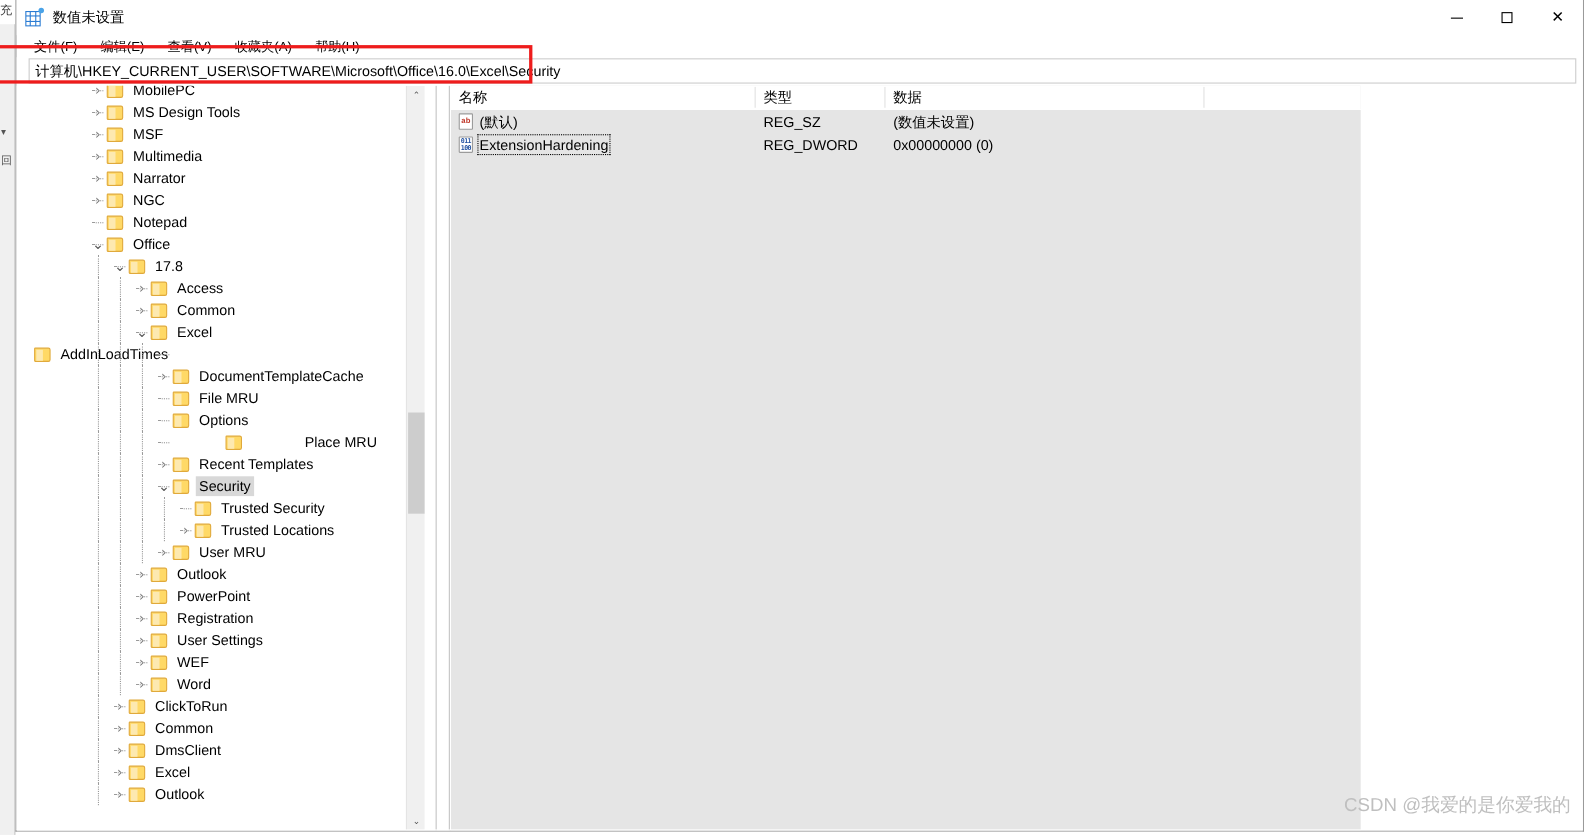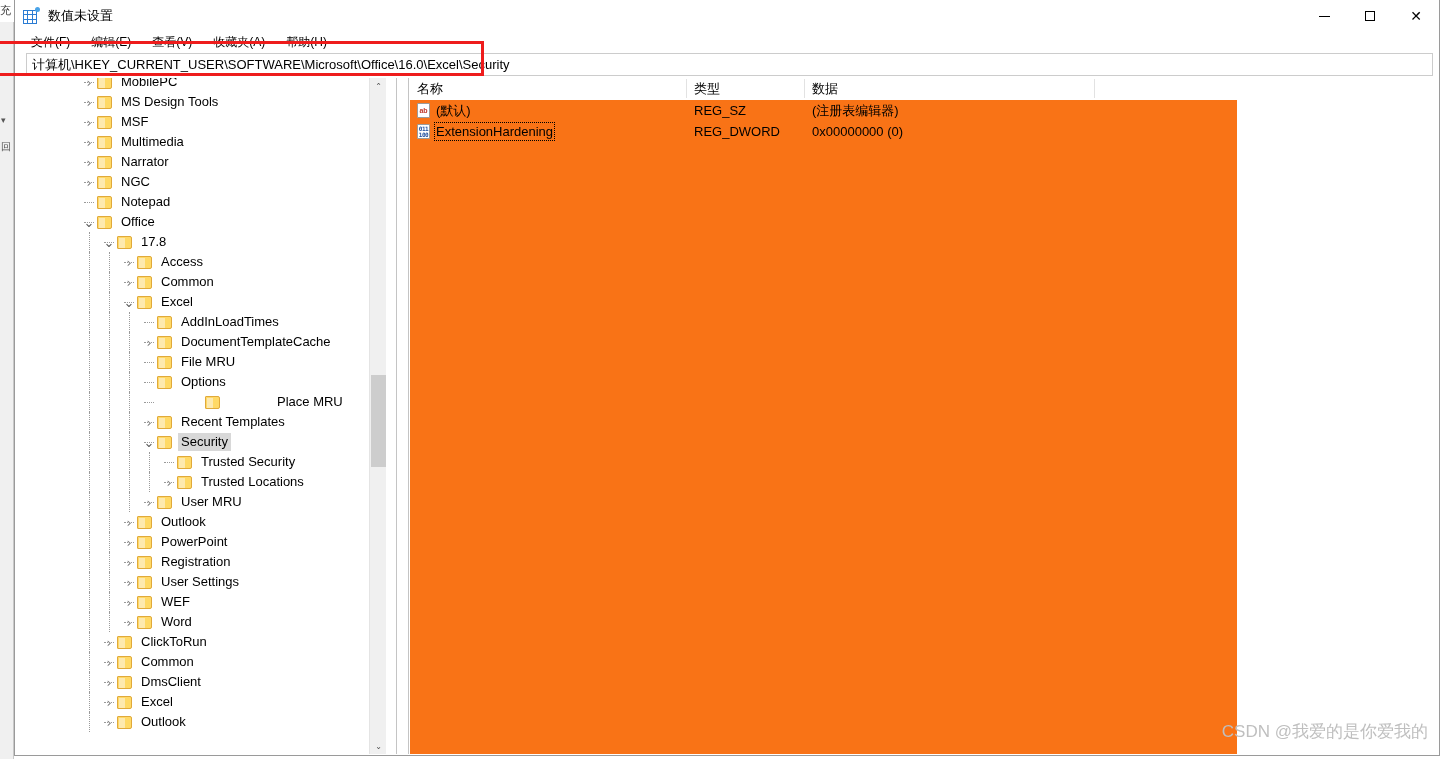--- a/index.html
+++ b/index.html
@@ -227,21 +227,21 @@
     background: #ffffff;
     border-left: 1px solid #c4c4c4;
     border-right: 1px solid #c4c4c4;
     cursor: col-resize;
   }
 
   
   #values-pane {
     position: absolute; left: 395px; top: 0px;
     width: 827px; height: 677px;
-    background: #f97316;
+    background: #e5e5e5;
     overflow: hidden;
   }
   #values-header {
     position: absolute; left: 0; top: 0; width: 1029px; height: 22px;
     background: #ffffff;
     border-bottom: 1px solid #ffffff;
     display: flex;
   }
   .col-head {
     position: relative;
@@ -452,21 +452,21 @@
               <span class="label">Common</span>
             </div>
             <div class="tree-row" style="padding-left: 106px;">
               <span class="guide" style="left: 74px;"></span>
               <span class="guide" style="left: 94px;"></span>
               <span class="elbow" style="left: 109px; width: 10px;"></span>
               <span class="twisty open" style="font-size: 13px;">⌄</span>
               <span class="folder"></span>
               <span class="label">Excel</span>
             </div>
-            <div class="tree-row" style="padding-left: 126px;">
+            <div class="tree-row" style="">
               <span class="guide" style="left: 74px;"></span>
               <span class="guide" style="left: 94px;"></span>
               <span class="guide" style="left: 114px;"></span>
               <span class="elbow" style="left: 129px; width: 10px;"></span>
               <span class="twisty leaf"></span>
               <span class="folder"></span>
               <span class="label">AddInLoadTimes</span>
             </div>
             <div class="tree-row" style="padding-left: 126px;">
               <span class="guide" style="left: 74px;"></span>
@@ -651,21 +651,21 @@
         <div class="col-head" id="col-type">类型</div>
         <div class="col-head" id="col-data">数据</div>
       </div>
       <div id="values-rows">
           <div class="value-row">
             <div class="cell-name">
               <span class="vicon sz">ab</span>
               <span class="name-text">(默认)</span>
             </div>
             <div class="cell-type">REG_SZ</div>
-            <div class="cell-data">(注册表编辑器)</div>
+            <div class="cell-data">(数值未设置)</div>
           </div>
           <div class="value-row focused">
             <div class="cell-name">
               <span class="vicon dword">
                 <span>011</span>
                 <span>100</span>
               </span>
               <span class="name-text">ExtensionHardening</span>
             </div>
             <div class="cell-type">REG_DWORD</div>

